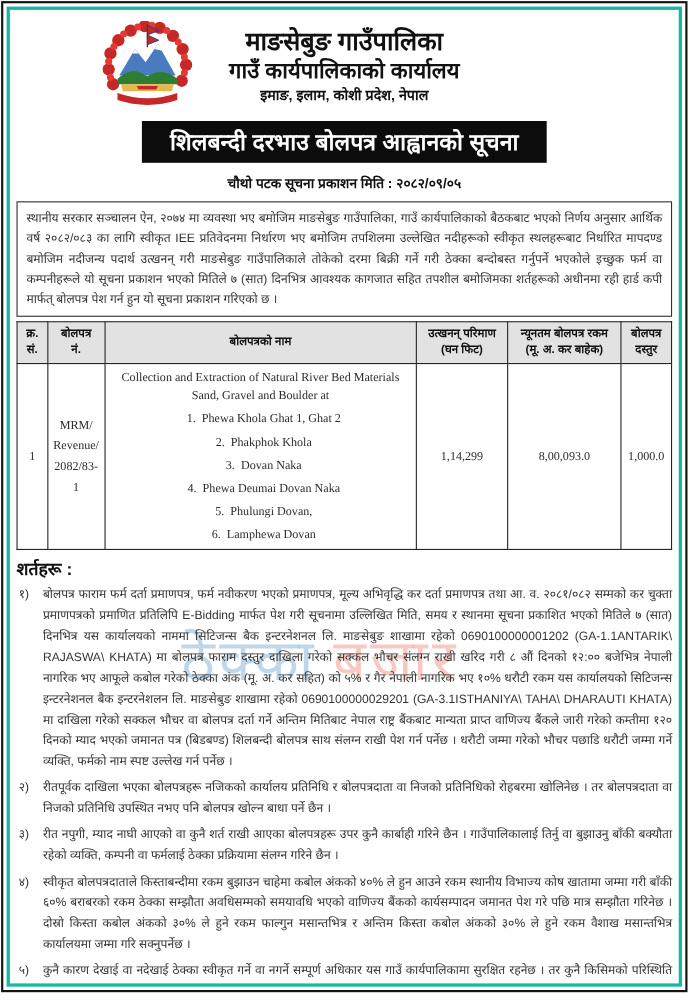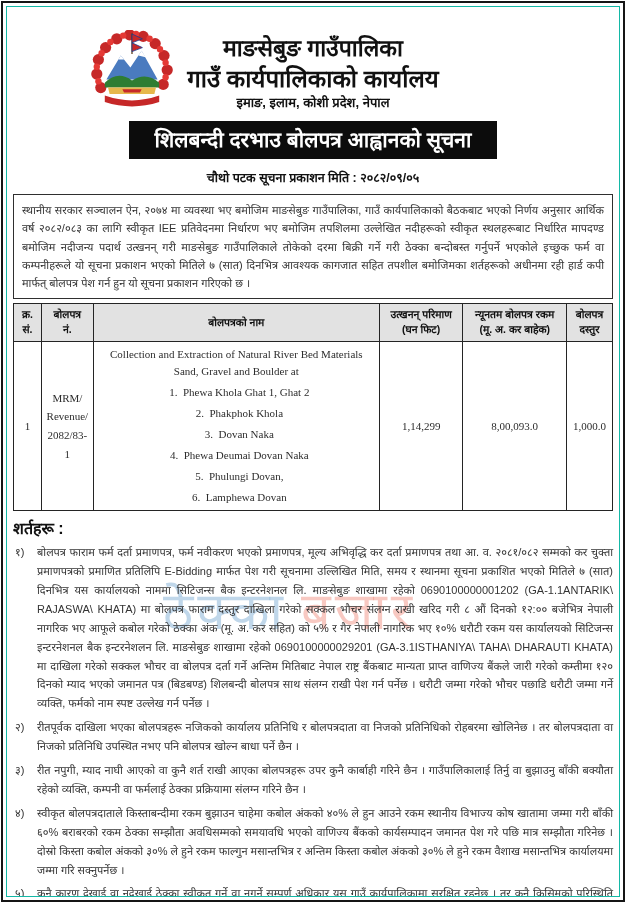--- a/index.html
+++ b/index.html
@@ -1,25 +1,25 @@
 <!DOCTYPE html>
 <html><head>
 <meta charset="utf-8">
 <style>
   * { margin:0; padding:0; box-sizing:border-box; }
   html,body { width:627px; height:915px; background:#ffffff; }
   body { font-family:"Liberation Sans","DejaVu Sans",sans-serif; color:#2b2b2b; position:relative; }
   .page-outer { position:absolute; left:1px; top:1px; width:624px; height:901px; border:2px solid #151515; background:#fff; }
-  .page-inner { position:absolute; left:3px; top:3px; right:3px; bottom:3px; border:1px solid #14b8a6; padding:21px 6px 4px 6px; overflow:hidden; }
+  .page-inner { position:absolute; left:3px; top:3px; right:3px; bottom:3px; border:3px solid #14b8a6; padding:8px 6px 4px 6px; overflow:hidden; }
 
   
   .header { position:relative; text-align:center; padding-top:6px; height:88px; }
   .logo { position:absolute; left:78px; top:2px; width:82px; height:80px; }
   .h-line1 { font-size:23px; font-weight:bold; color:#111; line-height:1.25; }
-  .h-line2 { font-size:24px; font-weight:bold; color:#111; line-height:1.3; }
+  .h-line2 { font-size:20px; font-weight:bold; color:#111; line-height:1.3; }
   .h-line3 { font-size:13px; font-weight:bold; color:#111; line-height:1.4; }
 
   .banner-wrap { text-align:center; margin-top:5px; }
   .banner { display:inline-block; background:#0c0c0c; color:#fff; font-size:21px; font-weight:bold; padding:4px 26px 6px 26px; }
   .pub-line { text-align:center; font-size:12.5px; font-weight:bold; margin-top:10px; color:#111; }
 
   
   .intro-box { border:1px solid #2f2f2f; margin-top:8px; padding:6px 8px; font-size:11px; line-height:1.66; text-align:justify; color:#333; }
 
   

